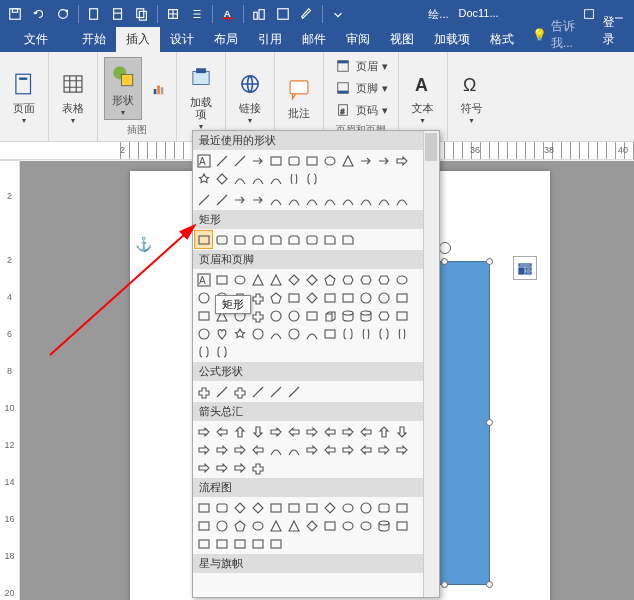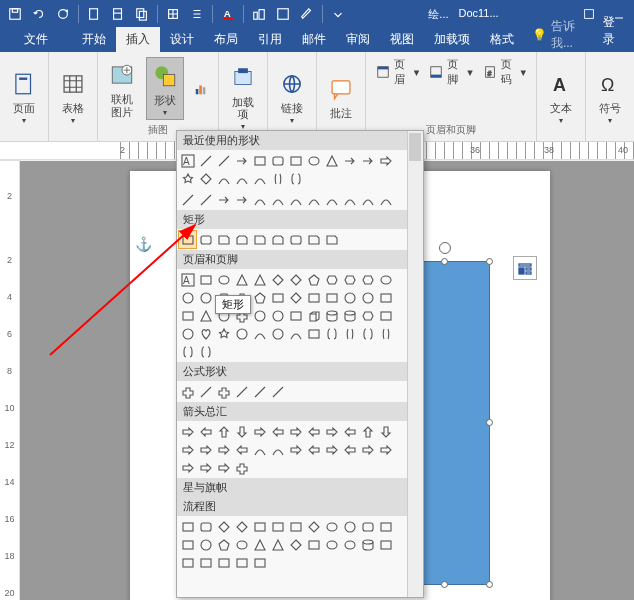--- a/index.html
+++ b/index.html
@@ -22,41 +22,41 @@
 .ribbon-group{border-right:1px solid #d4d4d4;padding:4px 6px;display:flex;flex-direction:column;align-items:center;justify-content:space-between}
 .rg-main{display:flex;gap:6px;flex:1;align-items:center}
 .rg-item{display:flex;flex-direction:column;align-items:center;gap:2px;cursor:pointer;padding:2px}
 .rg-item.active{background:#c5c5c5;border:1px solid #999}
 .rg-icon{width:32px;height:32px;display:flex;align-items:center;justify-content:center}
 .rg-icon svg{width:26px;height:26px}
 .rg-icon-sm{width:18px;height:18px;display:flex;align-items:center;justify-content:center}
 .rg-icon-sm svg{width:14px;height:14px}
 .rg-label{font-size:11px;text-align:center;line-height:1.1}
 .rg-title{font-size:10px;color:#666;text-align:center;margin-top:2px}
-.rg-small{display:flex;flex-direction:row;gap:2px}
+.rg-small{display:flex;flex-direction:column;gap:2px}
 .rg-small-item{display:flex;align-items:center;gap:4px;padding:1px 4px;cursor:pointer;font-size:11px}
 .ruler-h{height:18px;background:#fff;border-bottom:1px solid #ddd;display:flex;align-items:center;font-size:8px;color:#666;position:relative;padding-left:26px}
 .ruler-h .marks{position:absolute;left:120px;right:0;height:100%;background:repeating-linear-gradient(90deg,#999 0,#999 1px,transparent 1px,transparent 9px)}
 .ruler-h .nums{position:absolute;left:120px;display:flex;gap:64px;font-size:9px;top:3px}
 .ruler-v{position:absolute;left:0;top:161px;width:20px;bottom:0;background:#fff;border-right:1px solid #ddd;font-size:8px;color:#666}
 .ruler-v .nums{display:flex;flex-direction:column;gap:27px;padding-top:30px;align-items:center;font-size:9px}
 .ruler-corner{position:absolute;left:0;top:143px;width:20px;height:18px;background:#fff;border:1px solid #ddd;font-size:8px;display:flex;align-items:center;justify-content:center;color:#666}
 .doc-area{position:absolute;left:20px;top:161px;right:0;bottom:0;background:#999;overflow:hidden}
 .page{position:absolute;left:110px;top:10px;width:420px;height:580px;background:#fff;box-shadow:0 0 5px rgba(0,0,0,0.3)}
 .watermark{position:absolute;left:200px;top:130px;color:#d8d8d8;font-size:28px;font-weight:bold;letter-spacing:4px}
 .anchor{position:absolute;left:5px;top:65px;color:#5b9bd5;font-size:14px}
 .blue-shape{position:absolute;left:270px;top:90px;width:90px;height:324px;background:#5b9bd5;border:1px solid #41719c}
 .handle{position:absolute;width:7px;height:7px;background:#fff;border:1px solid #666;border-radius:50%}
 .h-tl{left:-4px;top:-4px}.h-tr{right:-4px;top:-4px}.h-bl{left:-4px;bottom:-4px}.h-br{right:-4px;bottom:-4px}
 .h-t{left:50%;top:-4px;margin-left:-4px}.h-b{left:50%;bottom:-4px;margin-left:-4px}
 .h-l{left:-4px;top:50%;margin-top:-4px}.h-r{right:-4px;top:50%;margin-top:-4px}
 .rotate-handle{position:absolute;left:50%;top:-20px;margin-left:-6px;width:12px;height:12px;border:1px solid #666;border-radius:50%;background:#fff}
 .layout-btn{position:absolute;right:13px;top:85px;width:24px;height:24px;background:#fff;border:1px solid #aaa;display:flex;align-items:center;justify-content:center}
 .layout-btn svg{width:16px;height:16px}
-.shapes-dropdown{position:absolute;left:176px;top:130px;width:248px;height:468px;background:#f8f8f8;border:1px solid #aaa;box-shadow:2px 2px 6px rgba(0,0,0,0.3);z-index:100;font-size:11px;overflow:hidden}
+.shapes-dropdown{position:absolute;left:192px;top:130px;width:248px;height:468px;background:#f8f8f8;border:1px solid #aaa;box-shadow:2px 2px 6px rgba(0,0,0,0.3);z-index:100;font-size:11px;overflow:hidden}
 .sd-scroll{position:absolute;right:0;top:0;width:16px;height:100%;background:#eee;border-left:1px solid #ccc}
 .sd-thumb{position:absolute;right:2px;top:2px;width:12px;height:28px;background:#ccc}
 .sd-content{width:232px;height:100%;overflow:hidden}
 .sd-section{border-bottom:0}
 .sd-header{background:#ddd;padding:2px 6px;font-size:11px;color:#333}
 .sd-grid{display:flex;flex-wrap:wrap;padding:2px;gap:1px}
 .sd-shape{width:17px;height:17px;display:flex;align-items:center;justify-content:center;cursor:pointer;color:#555}
 .sd-shape.highlight{outline:1px solid #e8a33d;background:#fde2b3}
 .sd-shape svg{width:14px;height:14px}
 .tooltip{position:absolute;left:215px;top:295px;background:#fff;border:1px solid #888;padding:1px 6px;font-size:11px;z-index:200;box-shadow:1px 1px 3px rgba(0,0,0,0.3)}
@@ -207,30 +207,20 @@
               <path d="M5 12h22M5 20h22M12 6v20M20 6v20"></path>
             </svg>
           </div>
           <div class="rg-label">表格</div>
           <div style="font-size:8px">▾</div>
         </div>
       </div>
   </div>
   <div class="ribbon-group">
     <div class="rg-main">
-      <div class="rg-item">
-          <div class="rg-icon">
-            <svg viewBox="0 0 32 32">
-              <rect x="4" y="6" width="24" height="20" fill="#a8d5e2" stroke="#555"></rect>
-              <circle cx="22" cy="10" r="6" fill="#fff" stroke="#555"></circle>
-              <path d="M22 6v8M18 10h8" stroke="#555"></path>
-            </svg>
-          </div>
-          <div class="rg-label">联机图片</div>
-        </div>
       <div class="rg-item active">
           <div class="rg-icon">
             <svg viewBox="0 0 32 32">
               <circle cx="12" cy="12" r="8" fill="#7cb342"></circle>
               <rect x="14" y="14" width="14" height="14" fill="#fc3" stroke="#555"></rect>
             </svg>
           </div>
           <div class="rg-label">形状</div>
           <div style="font-size:8px">▾</div>
         </div>
@@ -1048,23 +1038,20 @@
             </svg>
           </div>
           <div class="sd-shape">
             <svg viewBox="0 0 14 14" fill="none" stroke="#555" stroke-width="1.1">
               <path d="M5 3h4v3h3v4H9v3H5V10H2V6h3z"></path>
             </svg>
           </div>
         </div>
     </div>
     <div class="sd-section">
-      <div class="sd-header">星与旗帜</div>
-    </div>
-    <div class="sd-section">
       <div class="sd-header">流程图</div>
       <div class="sd-grid" id="grid-flow">
           <div class="sd-shape">
             <svg viewBox="0 0 14 14" fill="none" stroke="#555" stroke-width="1.1">
               <rect x="2" y="3" width="10" height="8"></rect>
             </svg>
           </div>
           <div class="sd-shape">
             <svg viewBox="0 0 14 14" fill="none" stroke="#555" stroke-width="1.1">
               <rect x="2" y="3" width="10" height="8" rx="2"></rect>
@@ -1200,20 +1187,23 @@
             <svg viewBox="0 0 14 14" fill="none" stroke="#555" stroke-width="1.1">
               <rect x="2" y="3" width="10" height="8"></rect>
             </svg>
           </div>
           <div class="sd-shape">
             <svg viewBox="0 0 14 14" fill="none" stroke="#555" stroke-width="1.1">
               <rect x="2" y="3" width="10" height="8"></rect>
             </svg>
           </div>
         </div>
+    </div>
+    <div class="sd-section">
+      <div class="sd-header">星与旗帜</div>
     </div>
   </div>
 </div>
 
 <div class="tooltip">矩形</div>
 
 <svg class="red-arrow" width="160" height="150">
   <defs>
       <marker id="ah" markerWidth="10" markerHeight="10" refX="8" refY="3" orient="auto">
         <path d="M0,0 L0,6 L9,3 z" fill="#ff0000"></path>

